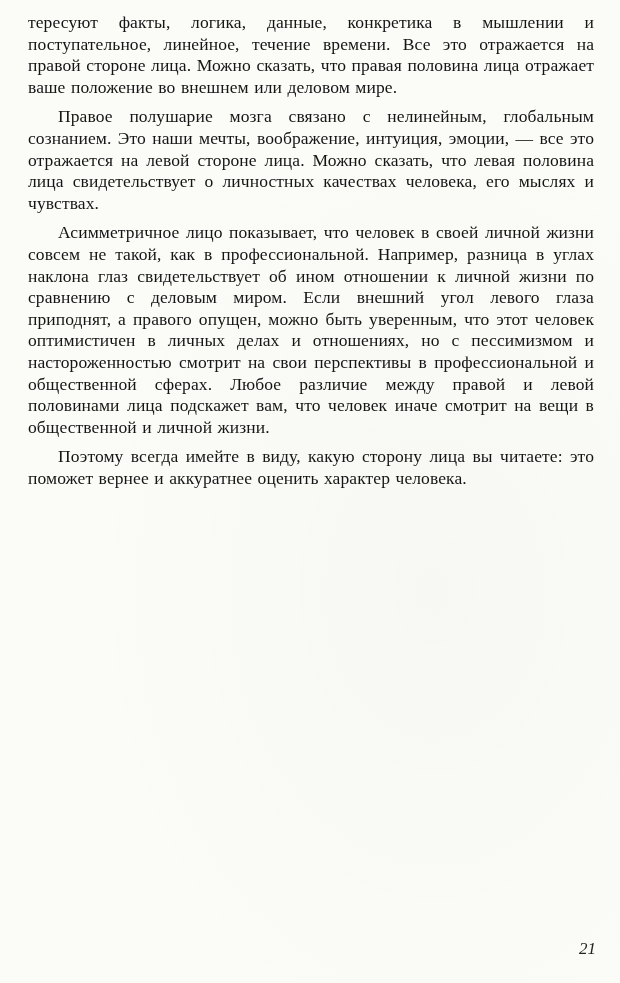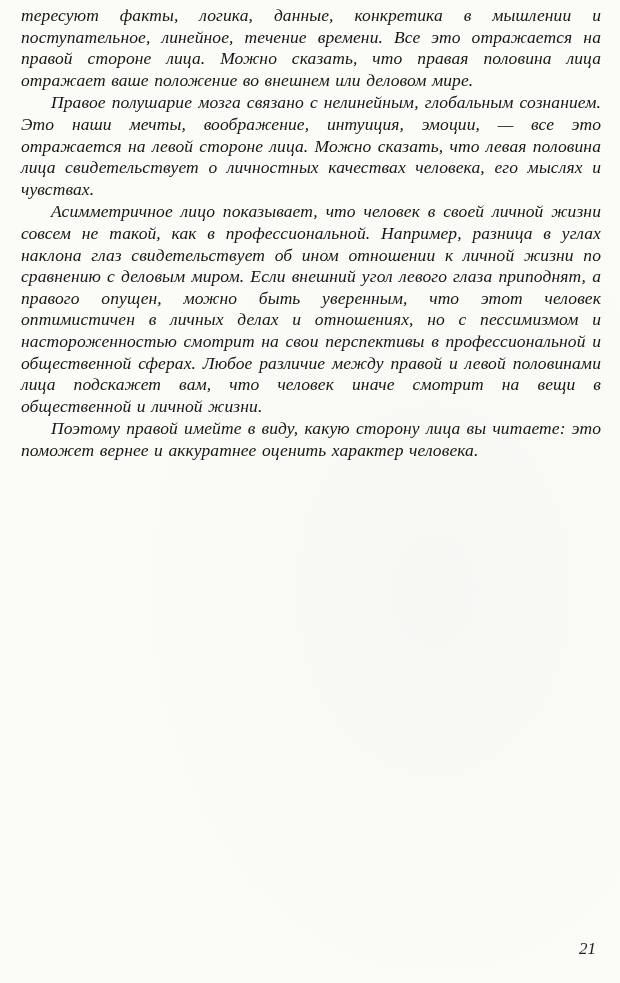--- a/index.html
+++ b/index.html
@@ -25,23 +25,22 @@
     color: #151515;
   }
   .text-block {
     text-align: justify;
     font-size: 17.5px;
     line-height: 21.6px;
     letter-spacing: 0.1px;
     word-spacing: 1px;
   }
   .text-block p {
-    margin: 1px;
+    margin: 8px;
     hyphens: auto;
-    font-style: italic;
     -webkit-hyphens: auto;
   }
   .text-block p.indent {
     text-indent: 30px;
   }
   .page-number {
     position: absolute;
     right: 24px;
     bottom: 24px;
     font-size: 17px;
@@ -50,16 +49,16 @@
   }
 </style>
 </head>
 <body>
 
 <div class="page">
   <div class="text-block">
     <p>тересуют факты, логика, данные, конкретика в мышлении и поступательное, линейное, течение времени. Все это отражается на правой стороне лица. Можно сказать, что правая половина лица отражает ваше положение во внешнем или деловом мире.</p>
     <p class="indent">Правое полушарие мозга связано с нелинейным, глобальным сознанием. Это наши мечты, воображение, интуиция, эмоции, — все это отражается на левой стороне лица. Можно сказать, что левая половина лица свидетельствует о личностных качествах человека, его мыслях и чувствах.</p>
     <p class="indent">Асимметричное лицо показывает, что человек в своей личной жизни совсем не такой, как в профессиональной. Например, разница в углах наклона глаз свидетельствует об ином отношении к личной жизни по сравнению с деловым миром. Если внешний угол левого глаза приподнят, а правого опущен, можно быть уверенным, что этот человек оптимистичен в личных делах и отношениях, но с пессимизмом и настороженностью смотрит на свои перспективы в профессиональной и общественной сферах. Любое различие между правой и левой половинами лица подскажет вам, что человек иначе смотрит на вещи в общественной и личной жизни.</p>
-    <p class="indent">Поэтому правой имейте в виду, какую сторону лица вы читаете: это поможет вернее и аккуратнее оценить характер человека.</p>
+    <p class="indent">Поэтому всегда имейте в виду, какую сторону лица вы читаете: это поможет вернее и аккуратнее оценить характер человека.</p>
   </div>
   <div class="page-number">21</div>
 </div>
 
 </body></html>

